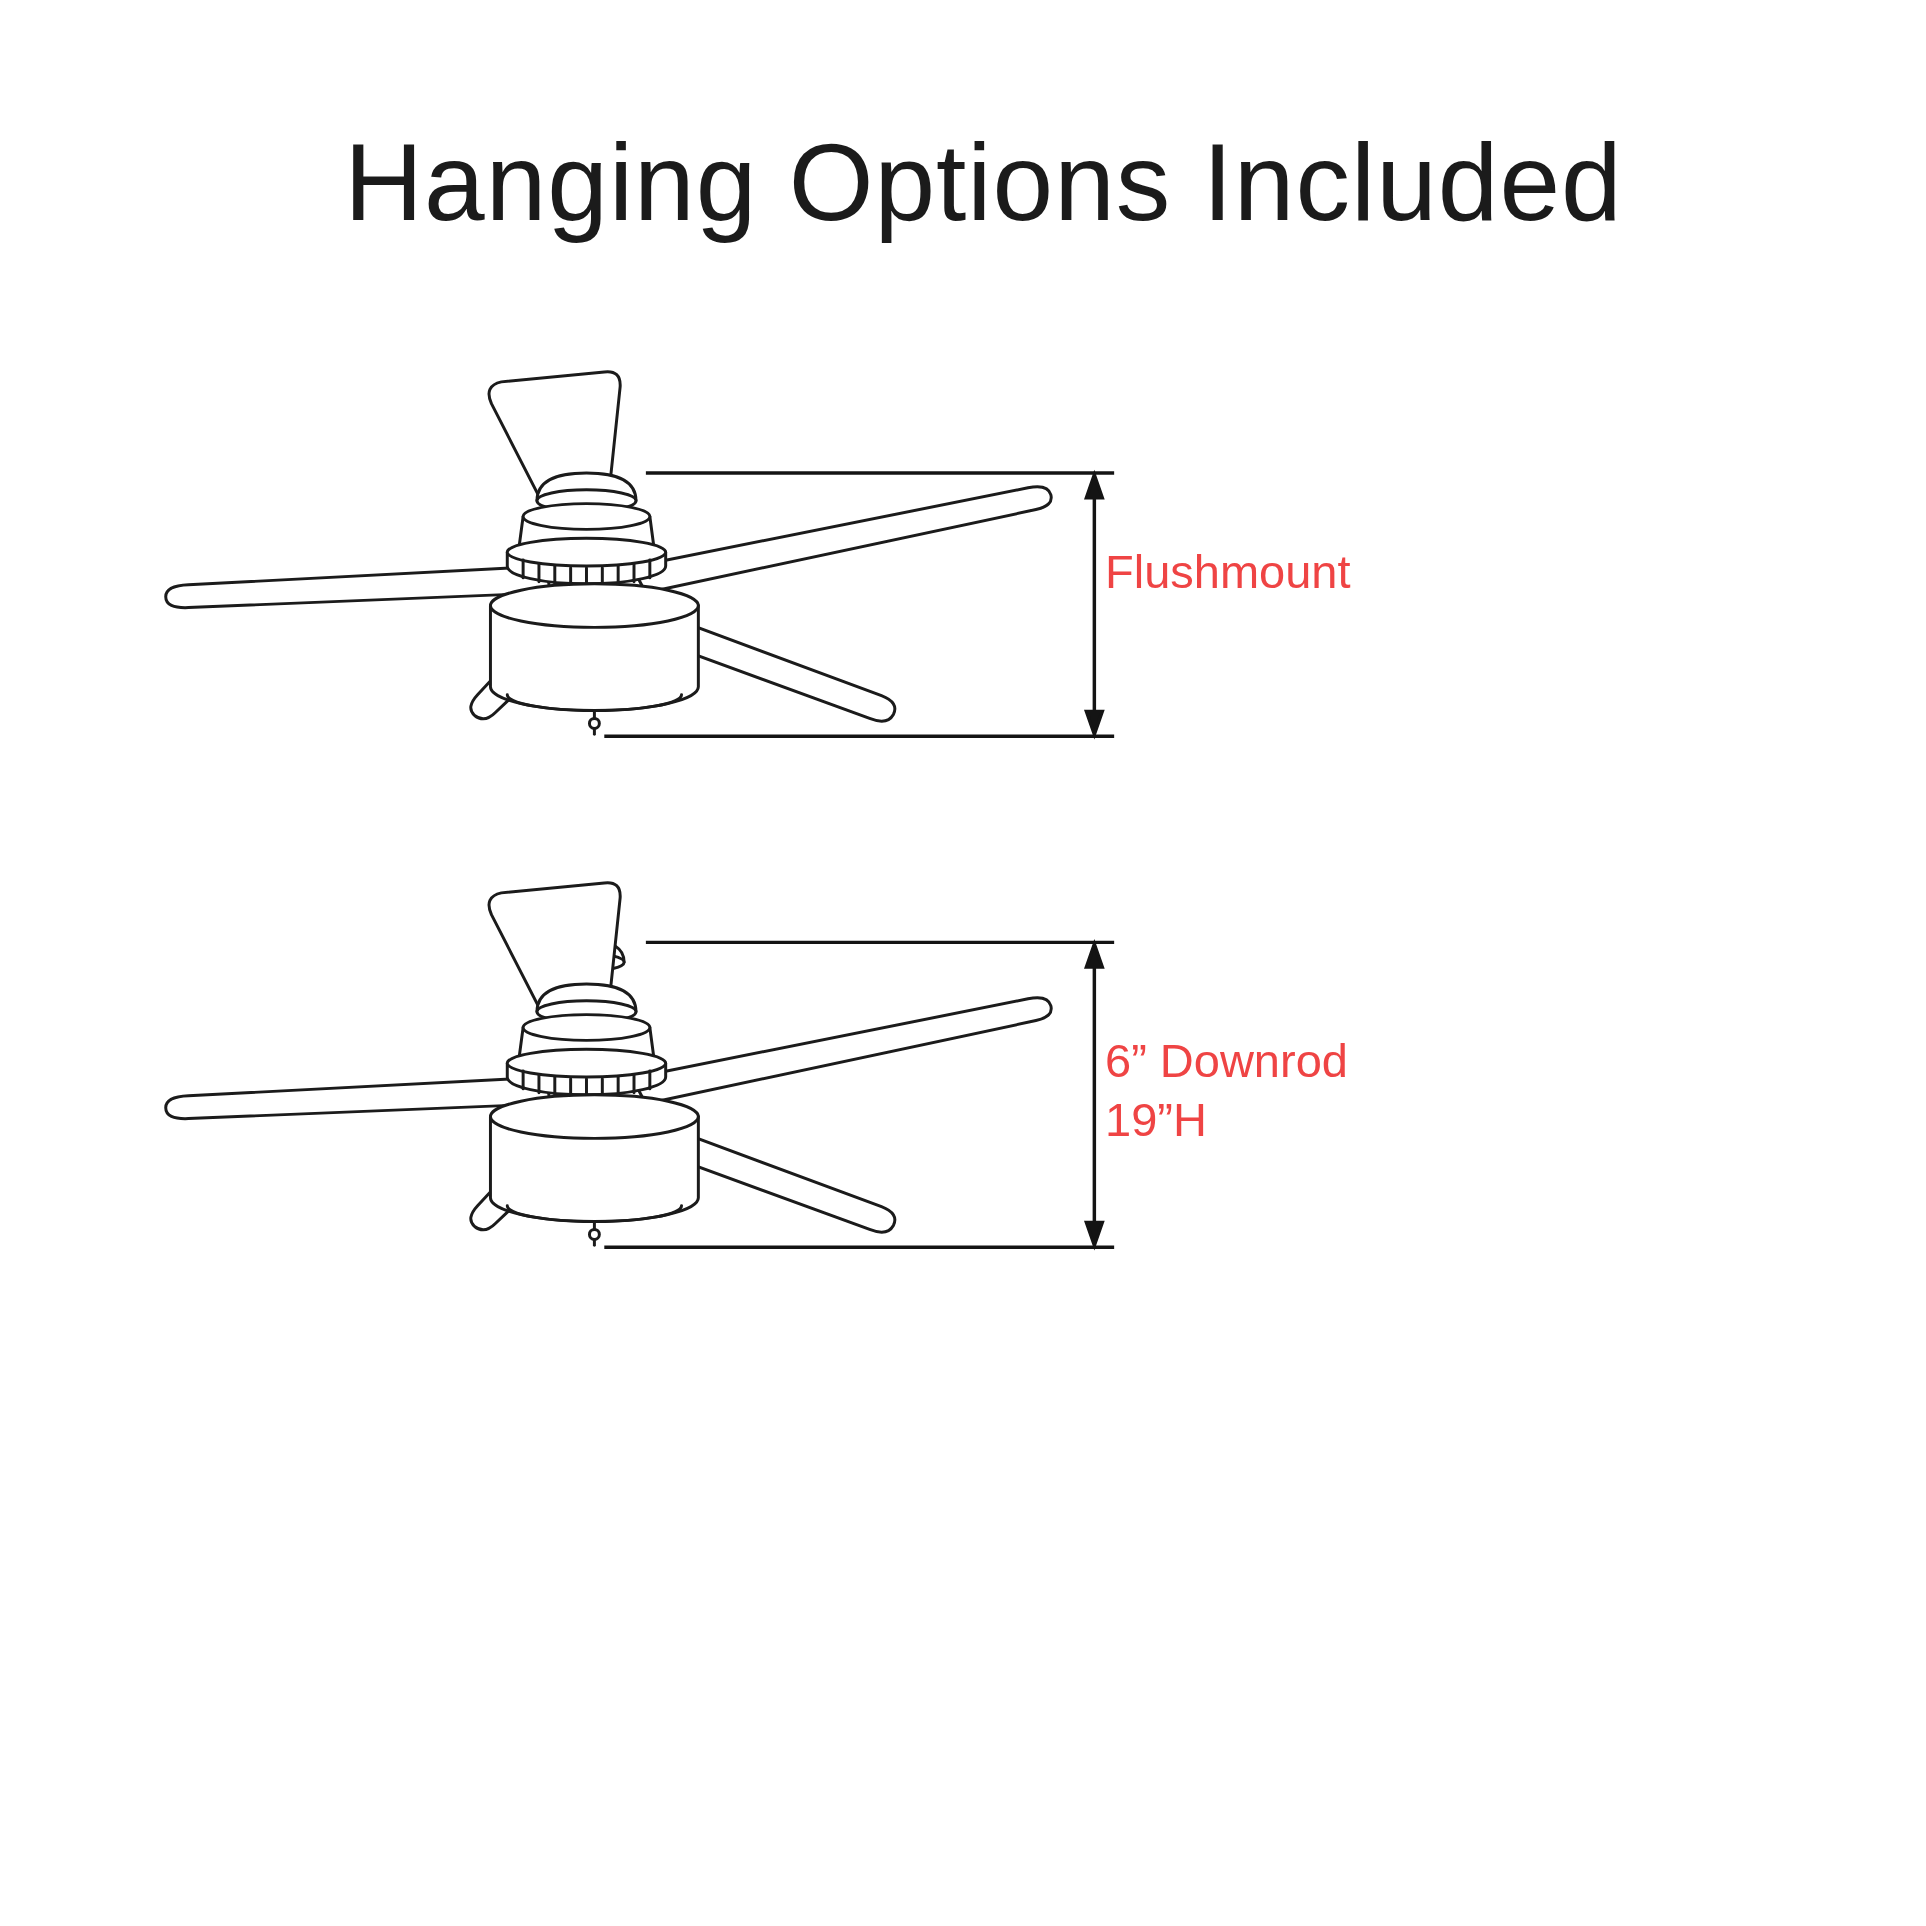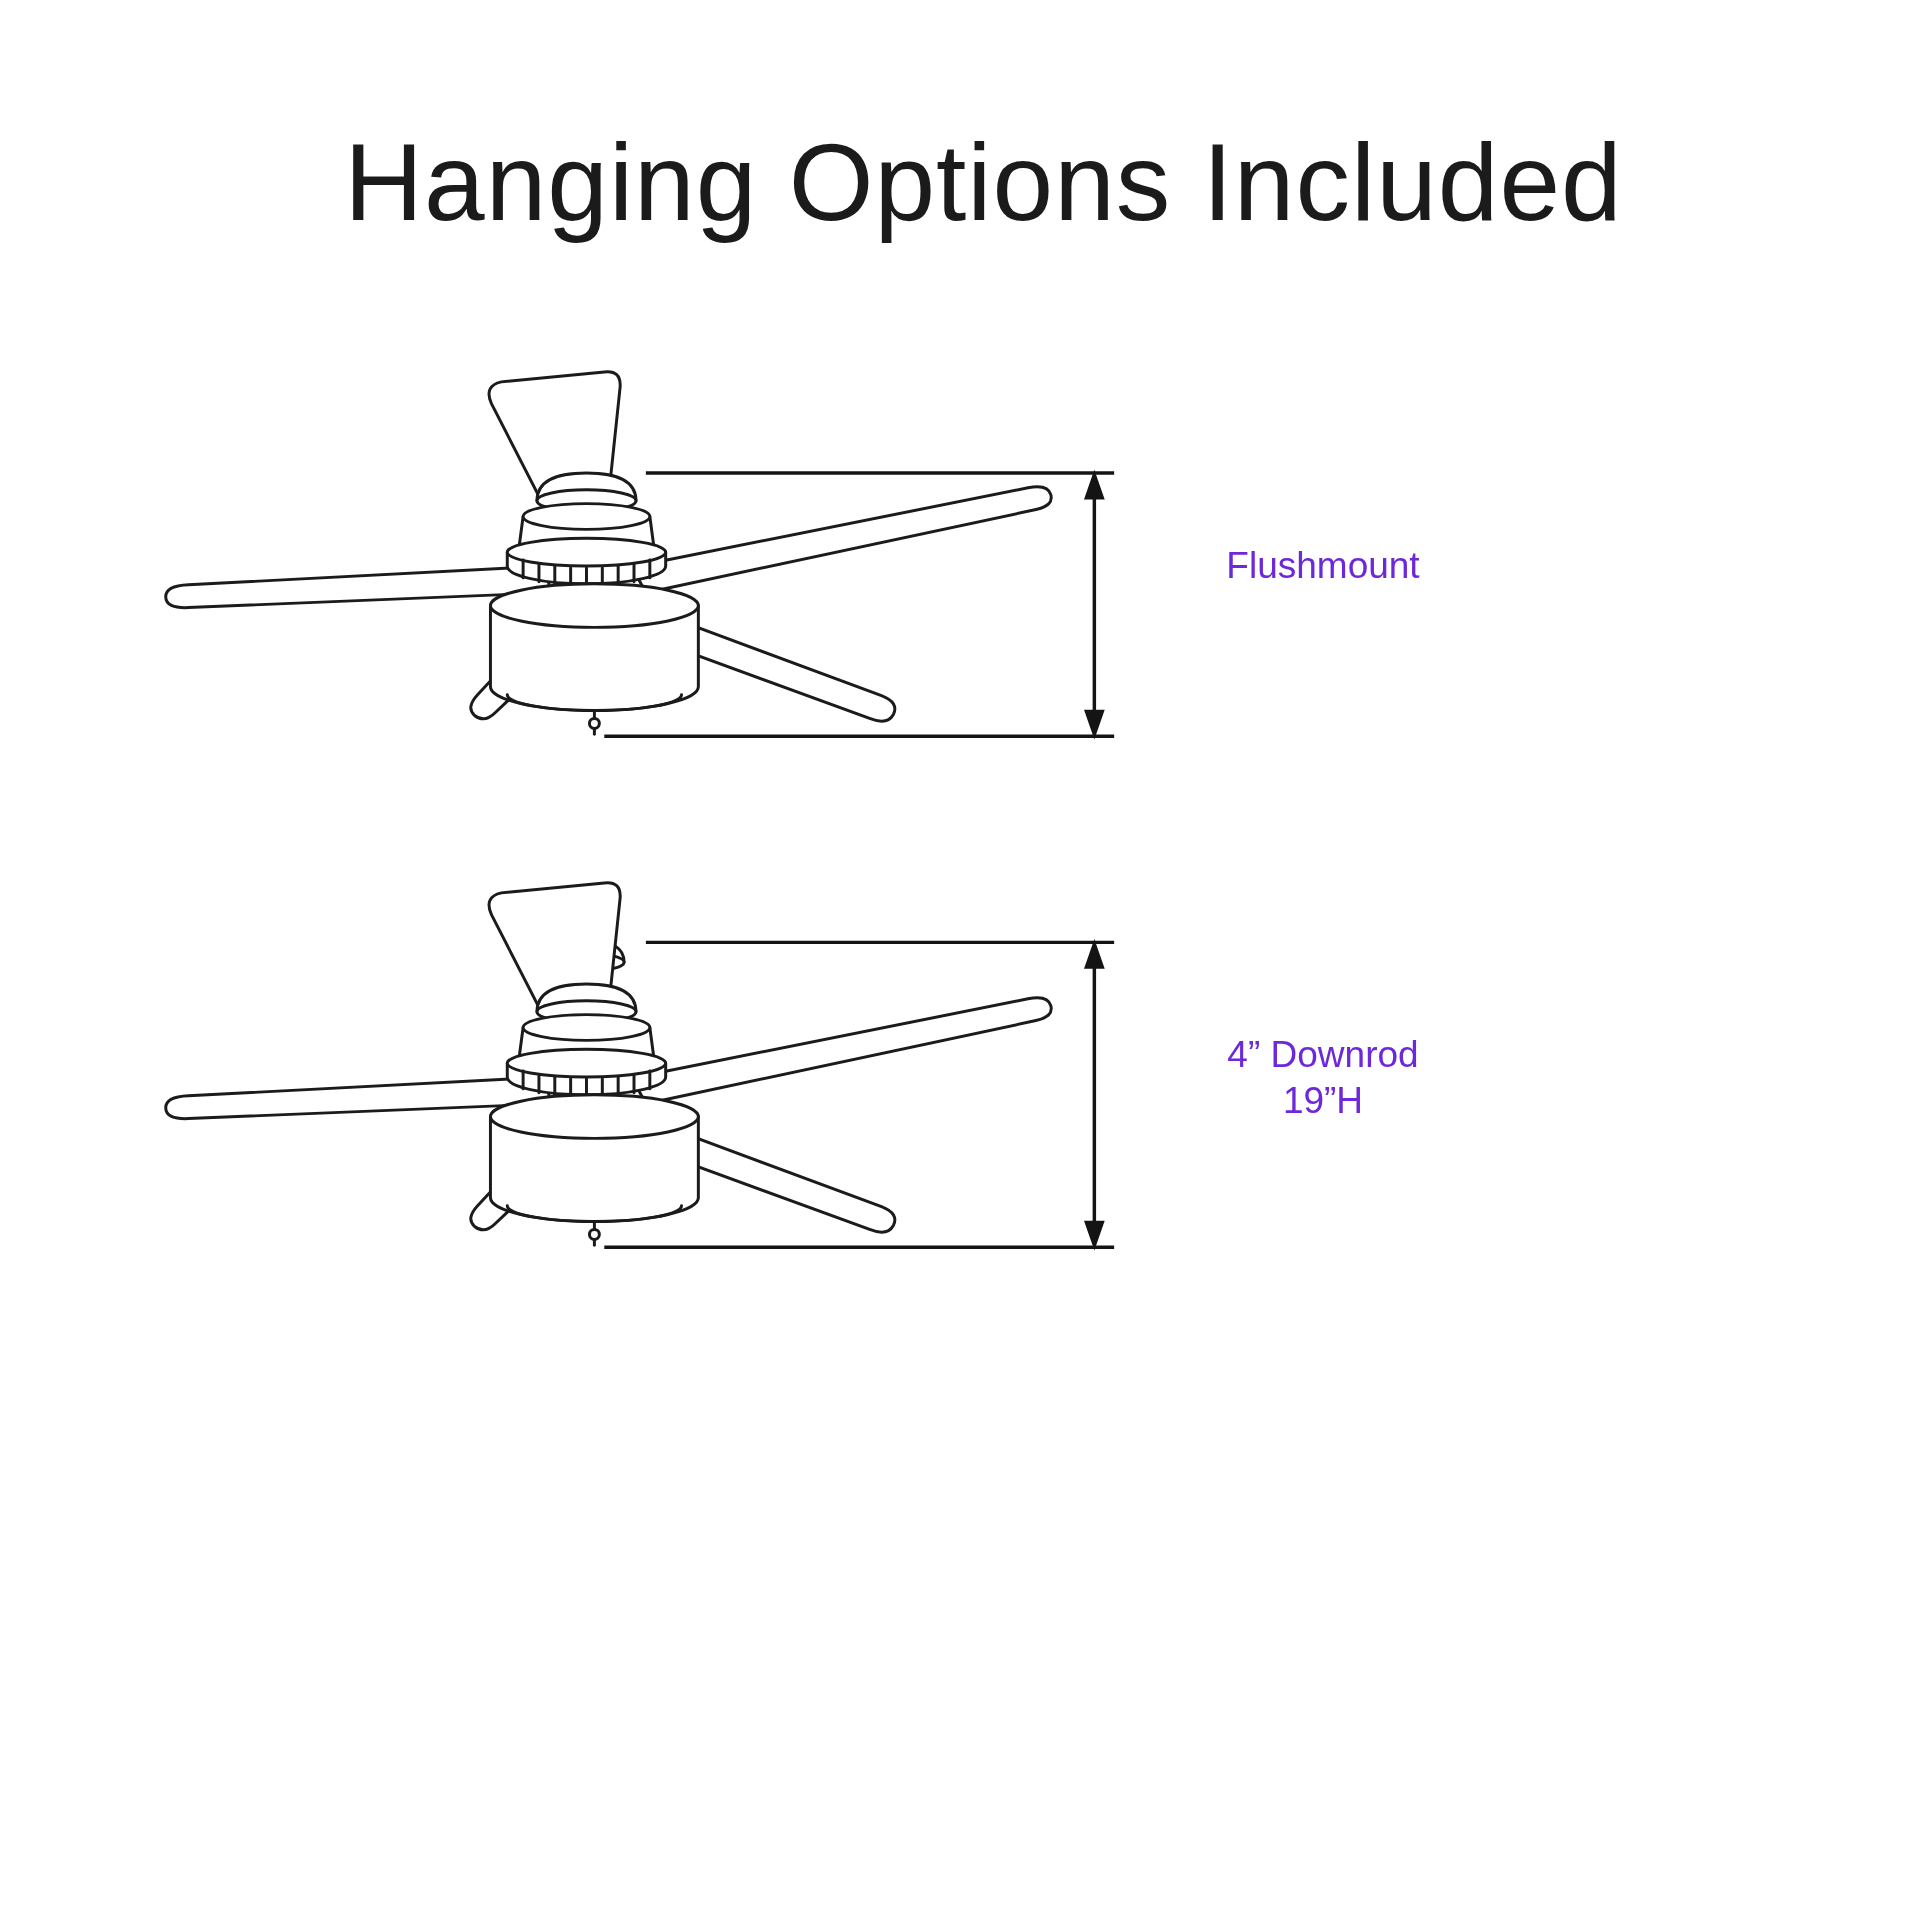--- a/index.html
+++ b/index.html
@@ -20,25 +20,24 @@
     font-size:109px;
     font-weight:500;
     letter-spacing:1px;
     color:#1b1b1b;
     white-space:nowrap;
   }
   .fan-svg { position:absolute; }
   .dim-label {
     position:absolute;
     width:436px;
-    text-align:center;
-    font-size:37px;
+    font-size:47px;
     line-height:1.25;
     font-weight:500;
-    color:#6d28d9;
+    color:#ef4444;
   }
   .defs-holder { position:absolute; width:0; height:0; overflow:hidden; }
 </style>
 </head>
 <body>
 
 <div class="canvas">
 
   <svg class="defs-holder" aria-hidden="true">
     <defs>
@@ -103,18 +102,18 @@
     <g stroke="#141414" stroke-width="3.5" fill="#141414" stroke-linecap="butt">
       <line x1="512" y1="64" x2="985" y2="64"></line>
       <line x1="470" y1="372" x2="985" y2="372"></line>
       <line x1="965" y1="85" x2="965" y2="351"></line>
       <path d="M965 66 L957 89 L973 89 Z"></path>
       <path d="M965 370 L957 347 L973 347 Z"></path>
     </g>
   </svg>
 
   <div class="dim-label" style="left:1085px; top:1032px;">
-    <div>4” Downrod</div>
+    <div>6” Downrod</div>
     <div>19”H</div>
   </div>
 
 </div>
 
 
 </body></html>

